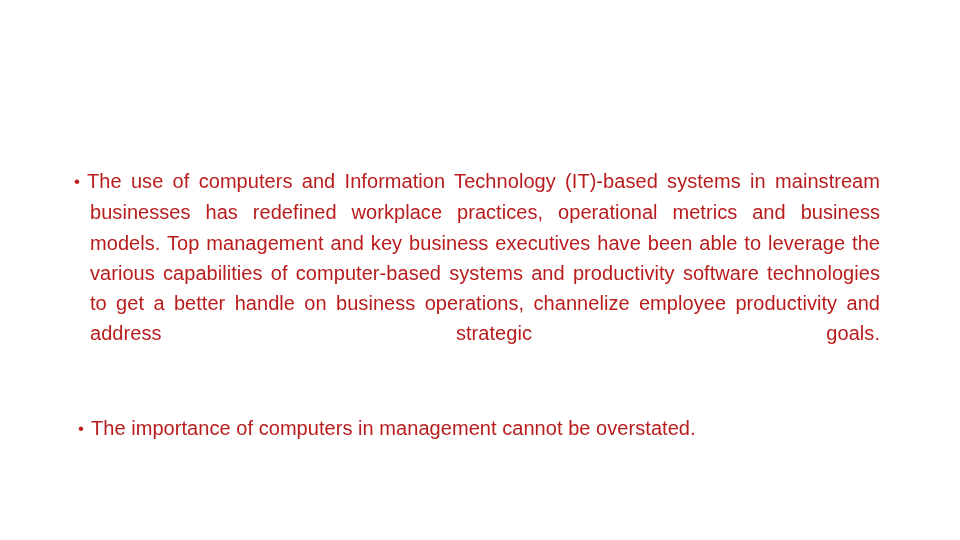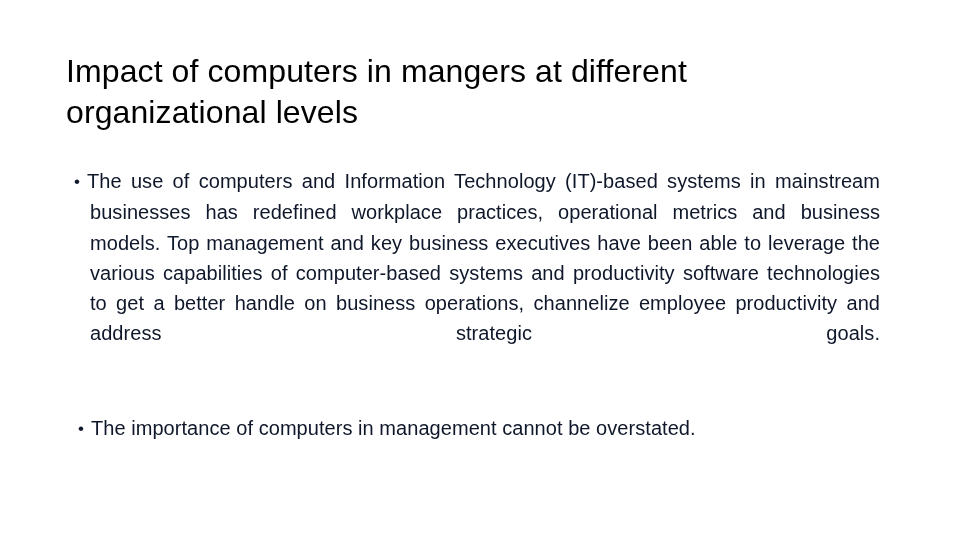--- a/index.html
+++ b/index.html
@@ -46,21 +46,21 @@
     left: 66px;
     top: 146px;
     width: 814px;
   }
 
   .bullet-block {
     position: relative;
     font-size: 20px;
     line-height: 30.3px;
     font-weight: 400;
-    color: #0f172a;
+    color: #b91c1c;
     text-align: justify;
     text-justify: inter-word;
     letter-spacing: 0.05px;
   }
 
   .bullet-block.first {
     padding-left: 24px;
     text-indent: -16px;
   }
 
@@ -87,21 +87,20 @@
   .bullet-gap {
     display: inline-block;
     width: 7px;
   }
 </style>
 </head>
 <body>
 
 <div class="slide">
 
-  <h1 class="slide-title">Impact of computers in mangers at different organizational levels</h1>
 
   <div class="slide-body">
 
     <p class="bullet-block first"><span class="bullet-mark">•</span><span class="bullet-gap"></span><span>The use of computers and Information Technology (IT)-based systems in mainstream businesses has redefined workplace practices, operational metrics and business models. Top management and key business executives have been able to leverage the various capabilities of computer-based systems and productivity software technologies to get a better handle on business operations, channelize employee productivity and address strategic goals.</span></p>
 
     <p class="bullet-block second"><span class="bullet-mark">•</span><span class="bullet-gap"></span><span>The importance of computers in management cannot be overstated.</span></p>
 
   </div>
 
 </div>

